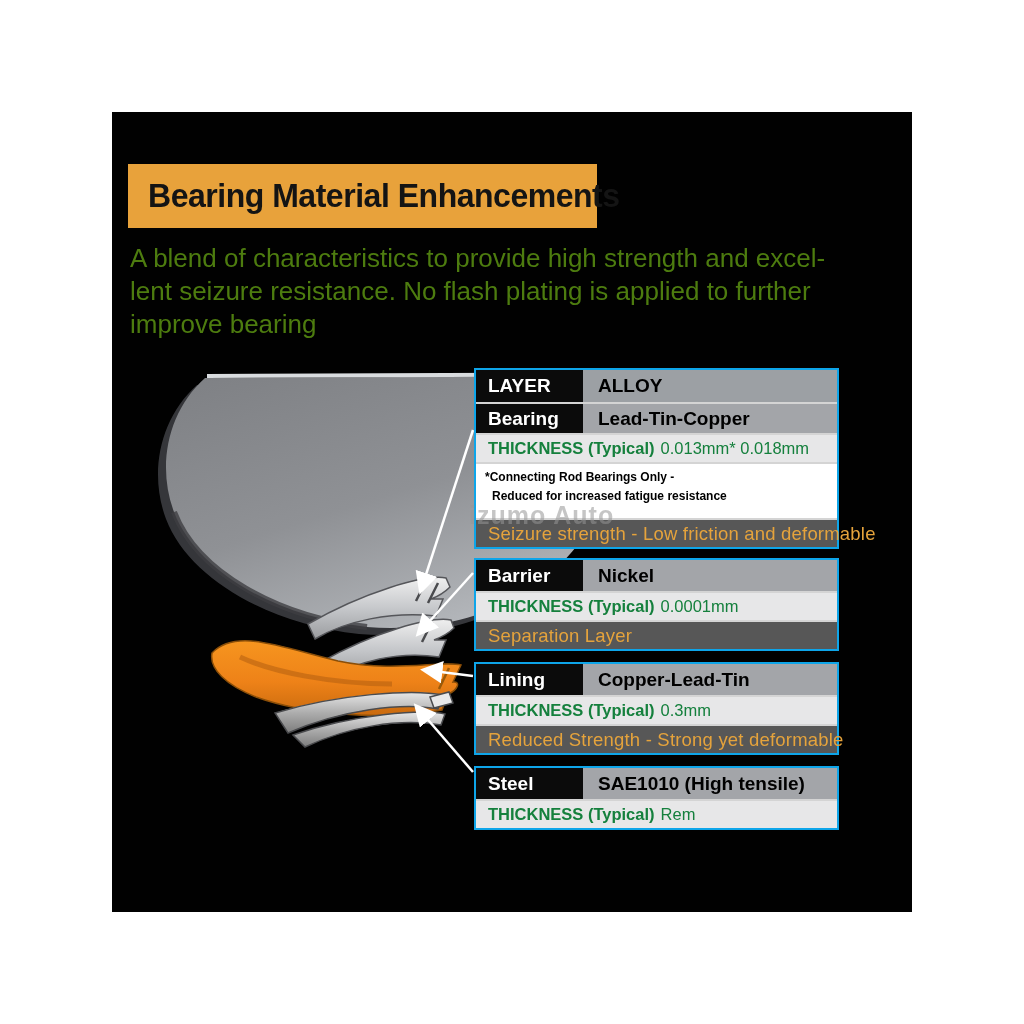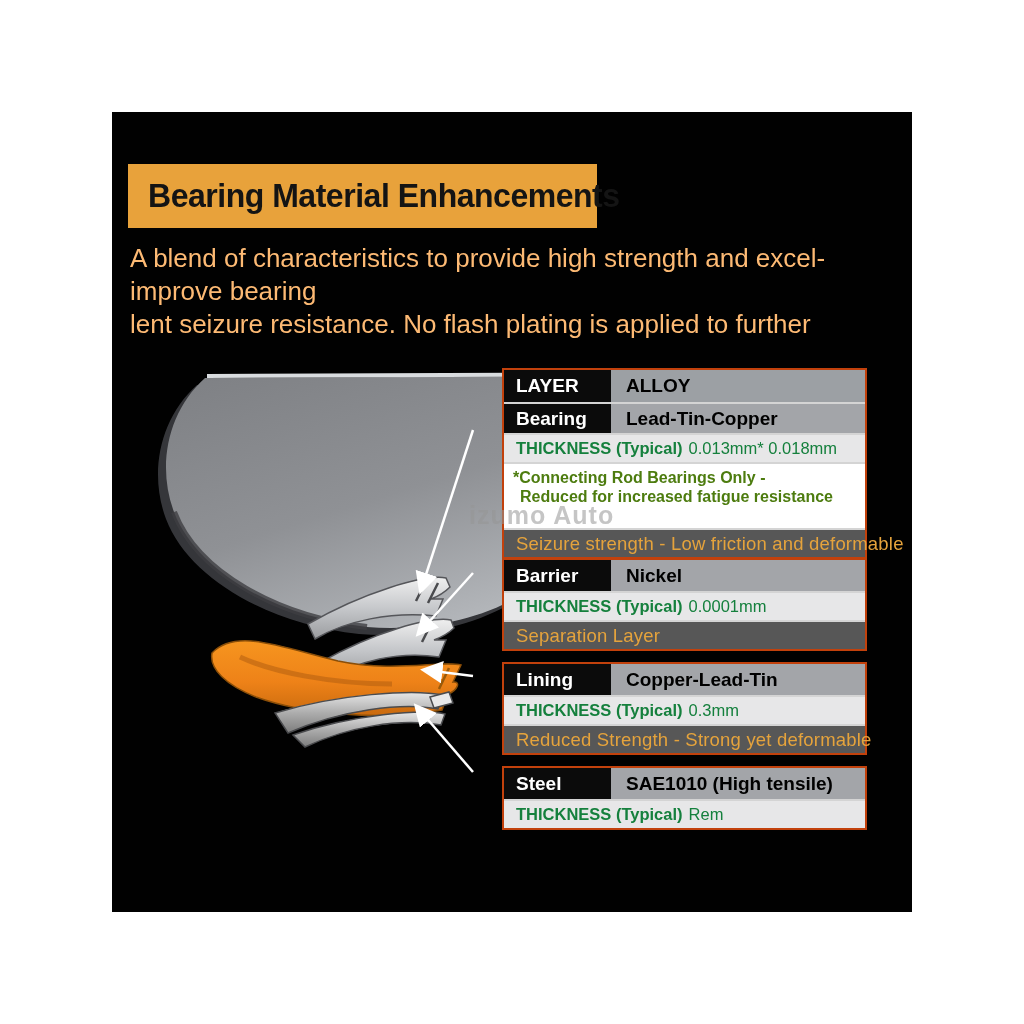--- a/index.html
+++ b/index.html
@@ -7,67 +7,67 @@
         font-family:"Liberation Sans",sans-serif;}
   .panel{position:absolute;left:112px;top:112px;width:800px;height:800px;background:#010101;}
 
   
   .title-bar{position:absolute;left:16px;top:52px;width:469px;height:64px;background:#E8A23B;
              display:flex;align-items:center;padding-left:20px;box-sizing:border-box;z-index:4;}
   .title-bar span{font-size:33px;font-weight:800;color:#141414;letter-spacing:-0.5px;
                   transform:scaleX(.97);transform-origin:left;white-space:nowrap;}
 
   
-  .intro{position:absolute;left:18px;top:130px;z-index:4;color:#fdba74;font-size:26px;
+  .intro{position:absolute;left:18px;top:130px;z-index:4;color:#4d7c0f;font-size:26px;
          line-height:33px;}
   .intro div{white-space:nowrap;}
 
   
   .diagram-svg{position:absolute;left:0;top:0;width:800px;height:800px;z-index:1;}
 
   
-  .section{position:absolute;left:362px;width:361px;border:2px solid #c2410c;background:#000;
-           box-sizing:content-box;z-index:2;margin-left:28px;}
+  .section{position:absolute;left:362px;width:361px;border:2px solid #0ea5e9;background:#000;
+           box-sizing:content-box;z-index:2;}
   .sec1{top:256px;} .sec2{top:446px;} .sec3{top:550px;} .sec4{top:654px;}
   .row{box-sizing:border-box;}
   .row + .row{border-top:2px solid #D4D4D4;}
   .row-name{display:flex;height:31px;}
   .row-name.hdr{height:32px;}
   .cell-label{width:107px;flex:none;background:#0B0B0B;color:#FFFFFF;font-weight:700;
               font-size:19px;display:flex;align-items:center;padding-left:12px;box-sizing:border-box;}
   .cell-value{flex:1;background:#A3A5A9;display:flex;align-items:center;padding-left:15px;
               font-weight:700;font-size:19px;color:#000000;white-space:nowrap;}
   .hdr .cell-value{background:#9CA0A4;}
   .row-thick{height:29px;background:#E7E7E8;display:flex;align-items:center;padding-left:12px;
              font-size:16.5px;color:#15803d;white-space:nowrap;}
   .row-thick .tl{font-weight:700;margin-right:6px;}
-  .row-note{background:#FFFFFF;padding:4px 8px 22px 9px;font-size:16px;line-height:19px;
-            font-weight:700;color:#4d7c0f;}
+  .row-note{background:#FFFFFF;padding:4px 8px 12px 9px;font-size:12px;line-height:19px;
+            font-weight:700;color:#000000;}
   .row-note .l2{padding-left:7px;}
   .row-desc{height:29px;background:#575757;display:flex;align-items:center;padding-left:12px;
             color:#E5A33C;font-size:18.5px;letter-spacing:.2px;white-space:nowrap;}
 
   
   .watermark{position:absolute;left:357px;top:389px;z-index:5;font-size:25px;font-weight:700;
              color:rgba(150,150,150,.55);letter-spacing:1px;white-space:nowrap;pointer-events:none;}
 </style>
 </head>
 <body>
 
 <div class="page">
   <div class="panel">
 
     <div class="title-bar">
       <span>Bearing Material Enhancements</span>
     </div>
 
     <div class="intro">
       <div>A blend of characteristics to provide high strength and excel-</div>
+      <div>lent seizure resistance. No flash plating is applied to further</div>
       <div>improve bearing</div>
-      <div>lent seizure resistance. No flash plating is applied to further</div>
     </div>
 
     <svg class="diagram-svg" viewBox="0 0 800 800" xmlns="http://www.w3.org/2000/svg">
       <defs>
         <linearGradient id="gShell" x1="0" y1="0" x2="0.6" y2="1">
           <stop offset="0" stop-color="#7E8084"></stop>
           <stop offset="0.55" stop-color="#8F9195"></stop>
           <stop offset="1" stop-color="#B4B7BB"></stop>
         </linearGradient>
         <linearGradient id="gBand" x1="0" y1="0" x2="0" y2="1">

